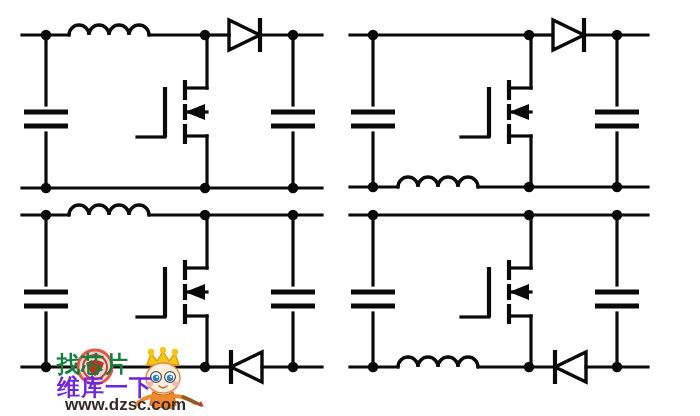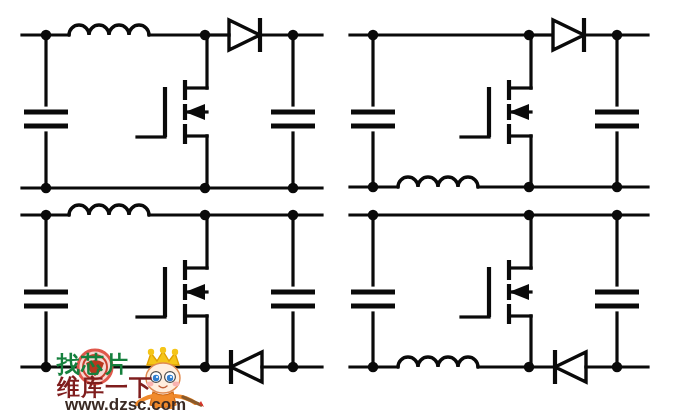--- a/index.html
+++ b/index.html
@@ -79,21 +79,21 @@
     letter-spacing: 1px;
     font-family: "DejaVu Sans", sans-serif;
     white-space: nowrap;
   }
   .wm-hanzi-bot {
     position: absolute;
     left: 0px;
     top: 27px;
     font-size: 23px;
     font-weight: bold;
-    color: #7f1d1d;
+    color: #6d28d9;
     letter-spacing: 1px;
     font-family: Liberation Serif, serif;
     white-space: nowrap;
     text-align: right;
   }
   .wm-url {
     position: absolute;
     left: 8px;
     top: 50px;
     font-size: 17px;

